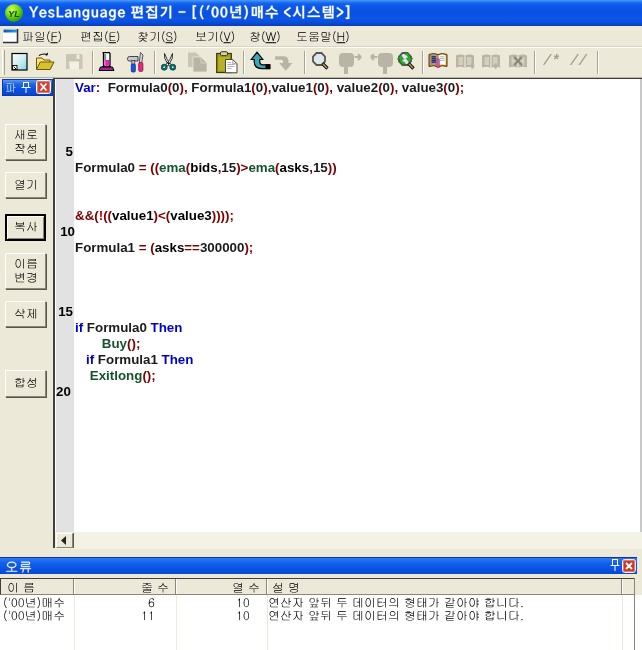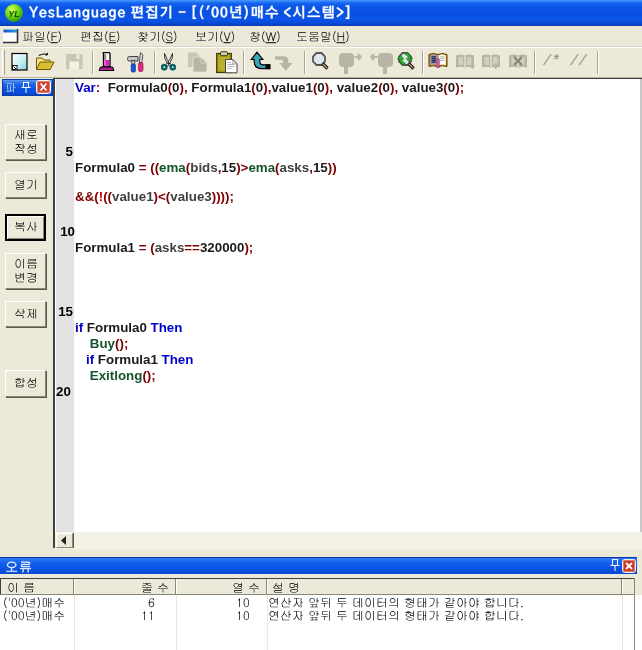--- a/index.html
+++ b/index.html
@@ -1,19 +1,19 @@
 <!DOCTYPE html>
 <html><head><meta charset="utf-8"><style>
 *{margin:0;padding:0;box-sizing:border-box}
 body{width:642px;height:650px;position:relative;overflow:hidden;background:#ECE9D8;
  font-family:"Liberation Sans",sans-serif}
 .abs{position:absolute}
 .code{position:absolute;font-family:Liberation Sans, sans-serif;font-weight:bold;
  font-size:13.333px;line-height:16px;white-space:pre;letter-spacing:0}
-.k{color:#0000cd}.f{color:#14532d}.o{color:#7d0000}.v{color:#404040}.n{color:#1a1a1a}.b{color:#cc0000}
+.k{color:#0000cd}.f{color:#14532d}.o{color:#7d0000}.v{color:#000000}.n{color:#1a1a1a}.b{color:#cc0000}
 </style></head><body>
 <div class="abs" style="left:0;top:0;width:642px;height:26px;background:
 linear-gradient(180deg,#4A9CFF 0%,#2E7EF8 6%,#1260EC 14%,#0A55E8 30%,#0850E0 52%,#0C55E8 72%,#0A4EDC 85%,#0845CC 93%,#0A3CB0 100%)"></div>
 <svg class="abs" style="left:4px;top:3px" width="20" height="20" viewBox="0 0 20 20">
 <defs>
       <radialGradient id="g1" cx="0.38" cy="0.3" r="0.75">
 <stop offset="0" stop-color="#d8ff60"></stop>
         <stop offset="0.45" stop-color="#7ade18"></stop>
 <stop offset="0.85" stop-color="#3aaa08"></stop>
         <stop offset="1" stop-color="#2a8a06"></stop>
@@ -241,24 +241,24 @@
   </svg>
 <div class="abs" style="left:53px;top:78px;width:589px;height:470px;background:#fff;border-left:2px solid #404040;border-top:1px solid #404040"></div>
 <div class="abs" style="left:56px;top:79px;width:18px;height:469px;background:#E2E2E2"></div>
 <div class="abs" style="left:640px;top:79px;width:2px;height:469px;background:#c8c8c8"></div>
 <div class="code" style="left:56px;top:144px;width:17px;text-align:right;color:#000">5</div>
 <div class="code" style="left:56px;top:224px;width:19px;text-align:right;color:#000">10</div>
 <div class="code" style="left:56px;top:304px;width:17px;text-align:right;color:#000">15</div>
 <div class="code" style="left:56px;top:384px;width:14px;text-align:right;color:#000">20</div>
 <div class="code" style="left:75px;top:80px"><span class="k">Var</span><span class="o">:</span>  <span class="n">Formula0</span><span class="o">(</span><span class="n">0</span><span class="o">),</span> <span class="n">Formula1</span><span class="o">(</span><span class="n">0</span><span class="o">),</span><span class="n">value1</span><span class="o">(</span><span class="n">0</span><span class="o">),</span> <span class="n">value2</span><span class="o">(</span><span class="n">0</span><span class="o">),</span> <span class="n">value3</span><span class="o">(</span><span class="n">0</span><span class="o">);</span></div>
 <div class="code" style="left:75px;top:160px"><span class="n">Formula0</span> <span class="o">=</span> <span class="o">((</span><span class="f">ema</span><span class="o">(</span><span class="v">bids</span><span class="o">,</span><span class="n">15</span><span class="o">)&gt;</span><span class="f">ema</span><span class="o">(</span><span class="v">asks</span><span class="o">,</span><span class="n">15</span><span class="o">))</span></div>
-<div class="code" style="left:75px;top:189px"><span class="o">&amp;&amp;(</span><span class="b">!</span><span class="o">((</span><span class="v">value1</span><span class="o">)&lt;(</span><span class="v">value3</span><span class="o">))));</span></div>
-<div class="code" style="left:75px;top:240px"><span class="n">Formula1</span> <span class="o">=</span> <span class="o">(</span><span class="v">asks</span><span class="o">==</span><span class="n">320000</span><span class="o">);</span></div>
+<div class="code" style="left:75px;top:208px"><span class="o">&amp;&amp;(</span><span class="b">!</span><span class="o">((</span><span class="v">value1</span><span class="o">)&lt;(</span><span class="v">value3</span><span class="o">))));</span></div>
+<div class="code" style="left:75px;top:240px"><span class="n">Formula1</span> <span class="o">=</span> <span class="o">(</span><span class="v">asks</span><span class="o">==</span><span class="n">300000</span><span class="o">);</span></div>
 <div class="code" style="left:75px;top:320px"><span class="k">if</span> <span class="n">Formula0</span> <span class="k">Then</span></div>
-<div class="code" style="left:75px;top:336px">    <span class="f">Buy</span><span class="o">();</span></div>
+<div class="code" style="left:87px;top:336px">    <span class="f">Buy</span><span class="o">();</span></div>
 <div class="code" style="left:86px;top:352px"><span class="k">if</span> <span class="n">Formula1</span> <span class="k">Then</span></div>
 <div class="code" style="left:75px;top:368px">    <span class="f">Exitlong</span><span class="o">();</span></div>
 <div class="abs" style="left:55px;top:532px;width:587px;height:17px;background:#F4F1E5"></div>
 <div class="abs" style="left:56px;top:533px;width:17px;height:15px;background:#ECE9D8;border:1px solid;border-color:#fff #8a8775 #8a8775 #fff;box-shadow:1px 0 0 #5a584c"></div>
 <svg class="abs" style="left:59px;top:535px" width="10" height="11" viewBox="0 0 10 11">
     <path d="M7 1 V10 L2 5.5 Z" fill="#222"></path>
   </svg>
 <div class="abs" style="left:0;top:549px;width:642px;height:8px;background:#ECE9D8"></div>
 <div class="abs" style="left:0;top:557px;width:637px;height:19px;background:
 linear-gradient(180deg,#3078f2 0%,#1260ec 30%,#0a52e2 65%,#0848d0 100%);border-top:1px solid #0a34a8;border-bottom:1px solid #06309a"></div>

